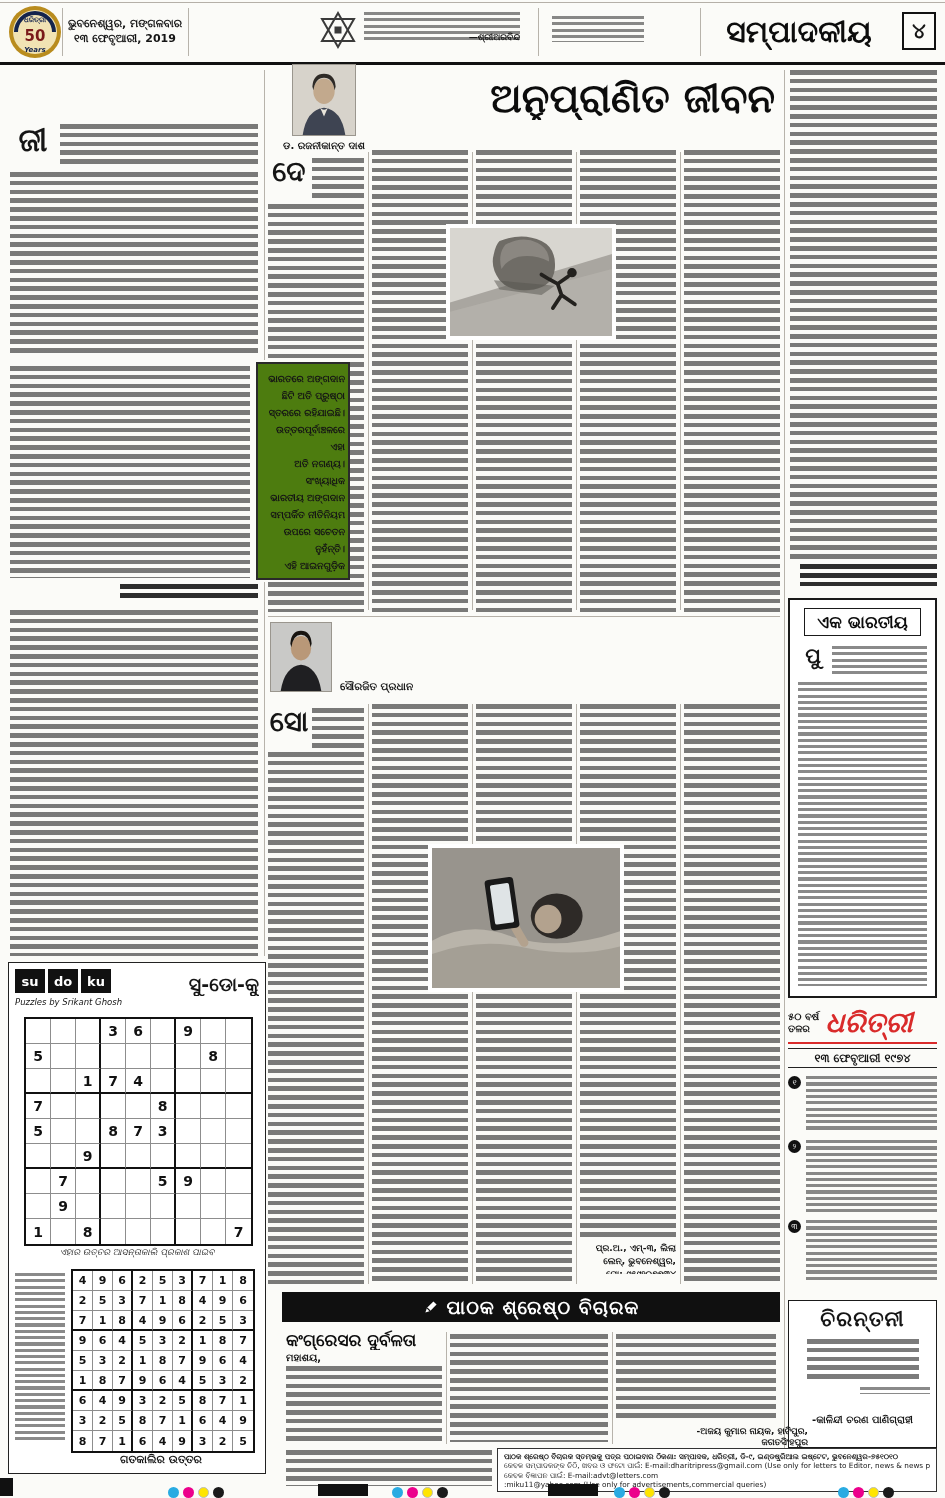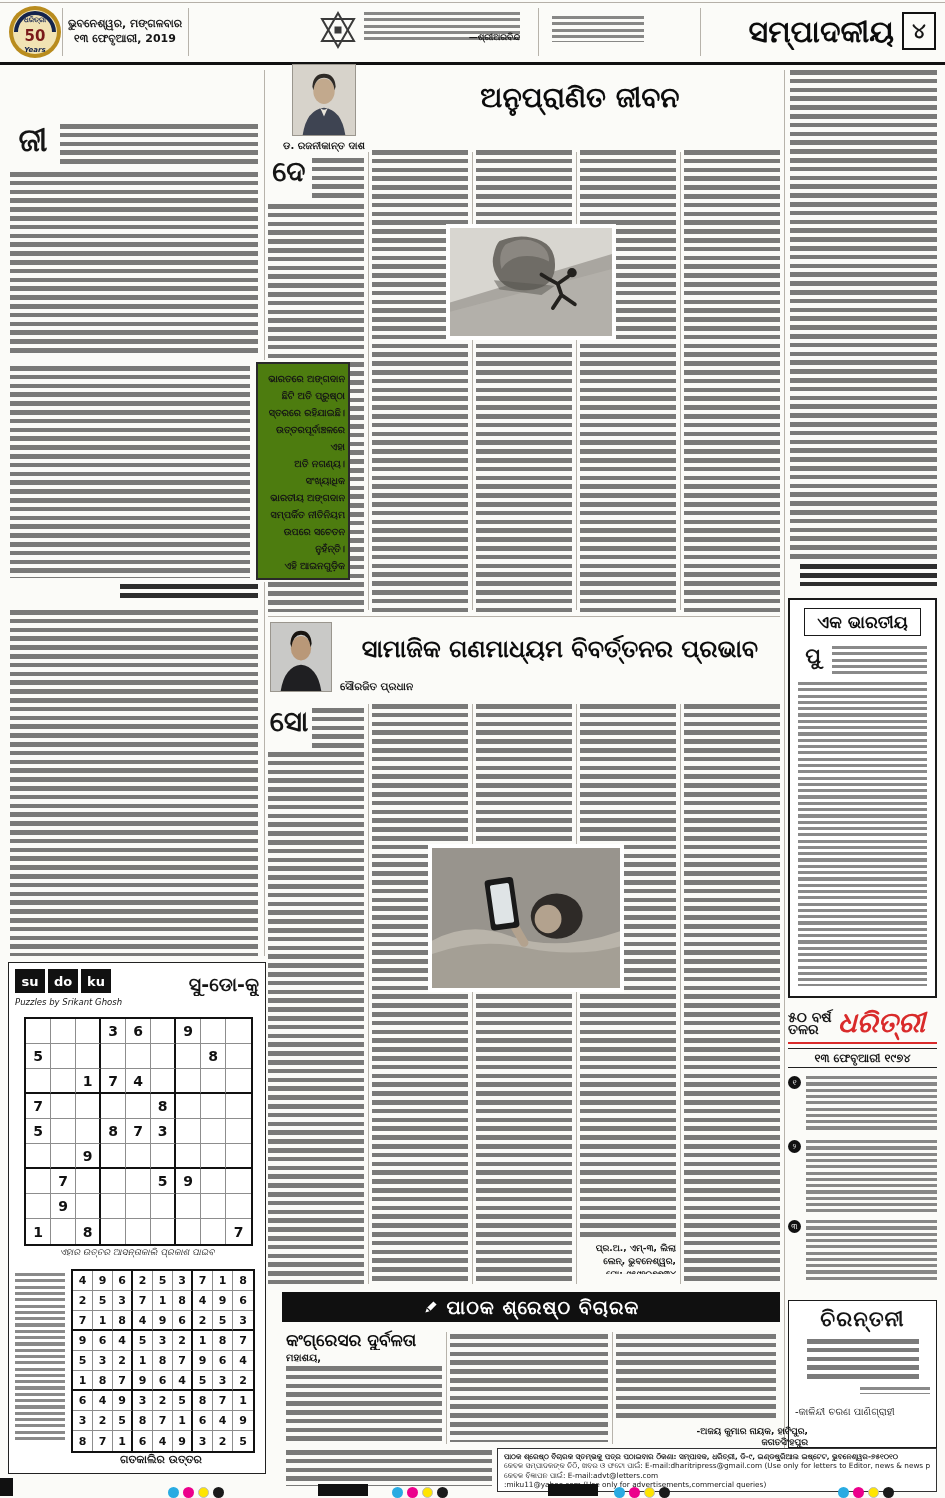--- a/index.html
+++ b/index.html
@@ -57,21 +57,21 @@
     <path d="M20 3 L36 31 L4 31 Z" fill="none" stroke="#3a3a3a" stroke-width="2"></path>
     <path d="M20 37 L4 9 L36 9 Z" fill="none" stroke="#3a3a3a" stroke-width="2"></path>
     <rect x="16.5" y="16.5" width="7" height="7" fill="#3a3a3a"></rect>
   </svg>
   <div class="abs gk-t" style="left:364px;top:12px;width:156px;height:30px"></div>
   <div class="abs txt" style="left:364px;top:32px;width:156px;text-align:right;font-size:9px;font-weight:bold">—ଶ୍ରୀଅରବିନ୍ଦ</div>
   <div class="vr" style="left:538px;top:8px;height:48px"></div>
   <div class="abs gk-t" style="left:552px;top:16px;width:92px;height:26px"></div>
   <div class="vr" style="left:700px;top:8px;height:48px"></div>
 
-  <div class="abs headline txt" style="left:704px;top:14px;width:190px;text-align:right;font-size:30px">ସମ୍ପାଦକୀୟ</div>
+  <div class="abs headline txt" style="left:704px;top:14px;width:190px;text-align:center;font-size:30px">ସମ୍ପାଦକୀୟ</div>
   <div class="abs" style="left:902px;top:12px;width:34px;height:38px;border:2px solid #111;display:flex;align-items:center;justify-content:center">
     <span style="font-size:21px;font-weight:bold">୪</span>
   </div>
   <div class="abs" style="left:0;top:62px;width:945px;height:3px;background:#111"></div>
 
   <div class="vr" style="left:264px;top:70px;height:290px"></div>
   <div class="vr" style="left:264px;top:582px;height:374px"></div>
   <div class="vr" style="left:784px;top:70px;height:1378px"></div>
   <div class="vr" style="left:368px;top:152px;height:458px"></div>
   <div class="vr" style="left:472px;top:152px;height:458px"></div>
@@ -106,21 +106,21 @@
   <div class="photo" style="left:292px;top:64px;width:64px;height:72px;border:1px solid #9a968e;padding:0">
     <svg width="100%" height="100%" viewBox="0 0 64 72" preserveAspectRatio="none">
       <rect width="64" height="72" fill="#d7d3cb"></rect>
       <ellipse cx="32" cy="27" rx="11" ry="13" fill="#c2a98d"></ellipse>
       <path d="M20 22 Q21 9 32 9 Q43 9 44 22 L43 26 Q41 13 32 13 Q23 13 21 26 Z" fill="#2e2a26"></path>
       <path d="M10 72 Q14 46 32 44 Q50 46 54 72 Z" fill="#3e4452"></path>
       <path d="M28 44 L32 53 L36 44 Q34 46 32 46 Q30 46 28 44 Z" fill="#e8e4da"></path>
     </svg>
   </div>
   <div class="abs txt" style="left:266px;top:140px;width:116px;text-align:center;font-size:10px;font-weight:bold">ଡ. ରଜନୀକାନ୍ତ ଦାଶ</div>
-  <div class="abs headline txt" style="left:385px;top:76px;width:390px;text-align:center;font-size:28px;line-height:44px">ଅନୁପ୍ରାଣିତ ଜୀବନ</div>
+  <div class="abs headline txt" style="left:385px;top:76px;width:390px;text-align:right;font-size:40px;line-height:44px">ଅନୁପ୍ରାଣିତ ଜୀବନ</div>
 
   <div class="dropcap" style="left:268px;top:158px;width:42px;height:40px;font-size:28px">ଦେ</div>
   <div class="abs gk" style="left:312px;top:158px;width:52px;height:40px"></div>
   <div class="abs gk" style="left:268px;top:204px;width:96px;height:408px"></div>
   <div class="abs gk" style="left:372px;top:150px;width:96px;height:462px"></div>
   <div class="abs gk" style="left:476px;top:150px;width:96px;height:462px"></div>
   <div class="abs gk" style="left:580px;top:150px;width:96px;height:462px"></div>
   <div class="abs gk" style="left:684px;top:150px;width:96px;height:462px"></div>
   <div class="abs gk" style="left:790px;top:70px;width:147px;height:490px"></div>
   <div class="abs gk-b" style="left:800px;top:564px;width:137px;height:22px"></div>
@@ -139,21 +139,20 @@
   </div>
 
   <div class="photo" style="left:270px;top:622px;width:62px;height:70px;border:1px solid #9a968e;padding:0;z-index:2">
     <svg width="100%" height="100%" viewBox="0 0 62 70" preserveAspectRatio="none">
       <rect width="62" height="70" fill="#c9c9c7"></rect>
       <ellipse cx="31" cy="26" rx="10.5" ry="12.5" fill="#b99878"></ellipse>
       <path d="M20 21 Q21 8 31 8 Q41 8 42 21 L41 25 Q39 12 31 12 Q23 12 21 25 Z" fill="#17130f"></path>
       <path d="M10 70 Q14 45 31 43 Q48 45 52 70 Z" fill="#1f1f22"></path>
     </svg>
   </div>
-  <div class="abs headline txt" style="left:340px;top:632px;width:440px;text-align:center;font-size:24px;line-height:34px">ସାମାଜିକ ଗଣମାଧ୍ୟମ ବିବର୍ତ୍ତନର ପ୍ରଭାବ</div>
   <div class="abs txt" style="left:340px;top:680px;width:130px;font-size:10.5px;font-weight:bold">ସୌରଜିତ ପ୍ରଧାନ</div>
 
   <div class="dropcap" style="left:268px;top:708px;width:42px;height:40px;font-size:28px">ସୋ</div>
   <div class="abs gk" style="left:312px;top:708px;width:52px;height:40px"></div>
   <div class="abs gk" style="left:268px;top:752px;width:96px;height:532px"></div>
   <div class="abs gk" style="left:372px;top:704px;width:96px;height:580px"></div>
   <div class="abs gk" style="left:476px;top:704px;width:96px;height:580px"></div>
   <div class="abs gk" style="left:580px;top:704px;width:96px;height:536px"></div>
   <div class="abs txt" style="left:580px;top:1242px;width:96px;height:32px;font-size:9px;font-weight:bold;text-align:right;white-space:pre-line;line-height:13px">ପ୍ର.ଅ., ଏମ୍-୩, ଲିଲା ଲେନ୍, ଭୁବନେଶ୍ୱର,
 ମୋ:-୯୫୯୨୦୭୭୩୪</div>
@@ -176,21 +175,21 @@
     <div style="position:absolute;left:14px;top:8px;right:14px;height:28px;border:1.5px solid #1a1a1a;display:flex;align-items:center;justify-content:center">
       <span class="headline" style="font-size:17px">ଏକ ଭାରତୀୟ</span>
     </div>
     <div class="dropcap" style="left:8px;top:46px;width:30px;height:30px;font-size:21px">ପୁ</div>
     <div class="abs gk-t" style="left:42px;top:46px;right:8px;height:30px"></div>
     <div class="abs gk-t" style="left:8px;top:82px;right:8px;height:304px"></div>
   </div>
 
   <div class="abs" style="left:788px;top:1006px;width:149px;height:288px">
     <div style="display:flex;align-items:center;border-bottom:2px solid #d92b2b;padding-bottom:2px">
-      <div style="font-size:14px;font-weight:bold;line-height:12px;white-space:pre-line;margin-right:6px">୫୦ ବର୍ଷ
+      <div style="font-size:10px;font-weight:bold;line-height:12px;white-space:pre-line;margin-right:6px">୫୦ ବର୍ଷ
 ତଳର</div>
       <div style="font-size:28px;font-weight:bold;font-style:italic;color:#d92b2b">ଧରିତ୍ରୀ</div>
     </div>
     <div style="margin-top:4px;border-top:1px solid #222;border-bottom:1px solid #222;text-align:center;font-size:11.5px;font-weight:bold;padding:2px 0">୧୩ ଫେବୃଆରୀ ୧୯୭୪</div>
     <div style="display:flex;margin-top:8px">
       <div class="bullet">୧</div>
       <div class="gk-t" style="flex:1;height:56px"></div>
     </div>
     <div style="display:flex;margin-top:8px">
       <div class="bullet">୨</div>
@@ -199,21 +198,21 @@
     <div style="display:flex;margin-top:8px">
       <div class="bullet">୩</div>
       <div class="gk-t" style="flex:1;height:60px"></div>
     </div>
   </div>
 
   <div class="abs" style="left:788px;top:1300px;width:149px;height:148px;border:1.5px solid #1a1a1a;background:#fff;padding:6px">
     <div style="text-align:center;font-size:21px;font-weight:bold;letter-spacing:1px">ଚିରନ୍ତନୀ</div>
     <div class="gk" style="width:112px;height:44px;margin:8px auto 4px"></div>
     <div class="gk-t" style="width:70px;height:7px;margin-left:auto"></div>
-    <div style="text-align:left;font-size:10px;font-weight:normal;margin-top:12px">-କାଳିନ୍ଦୀ ଚରଣ ପାଣିଗ୍ରାହୀ</div>
+    <div style="text-align:center;font-size:10px;font-weight:bold;margin-top:20px">-କାଳିନ୍ଦୀ ଚରଣ ପାଣିଗ୍ରାହୀ</div>
   </div>
 
   <div class="banner" style="left:282px;top:1292px;width:498px;height:30px">
     <svg width="16" height="16" viewBox="0 0 20 20" style="margin-right:8px">
       <path d="M3 17 L5 11 L13 3 L17 7 L9 15 Z" fill="#fff"></path>
       <path d="M5 11 L9 15" stroke="#101010" stroke-width="1.5"></path>
     </svg>
     <span>ପାଠକ ଶ୍ରେଷ୍ଠ ବିଚାରକ</span>
   </div>
   <div class="abs headline txt" style="left:286px;top:1330px;width:250px;font-size:17px">କଂଗ୍ରେସର ଦୁର୍ବଳତା</div>

